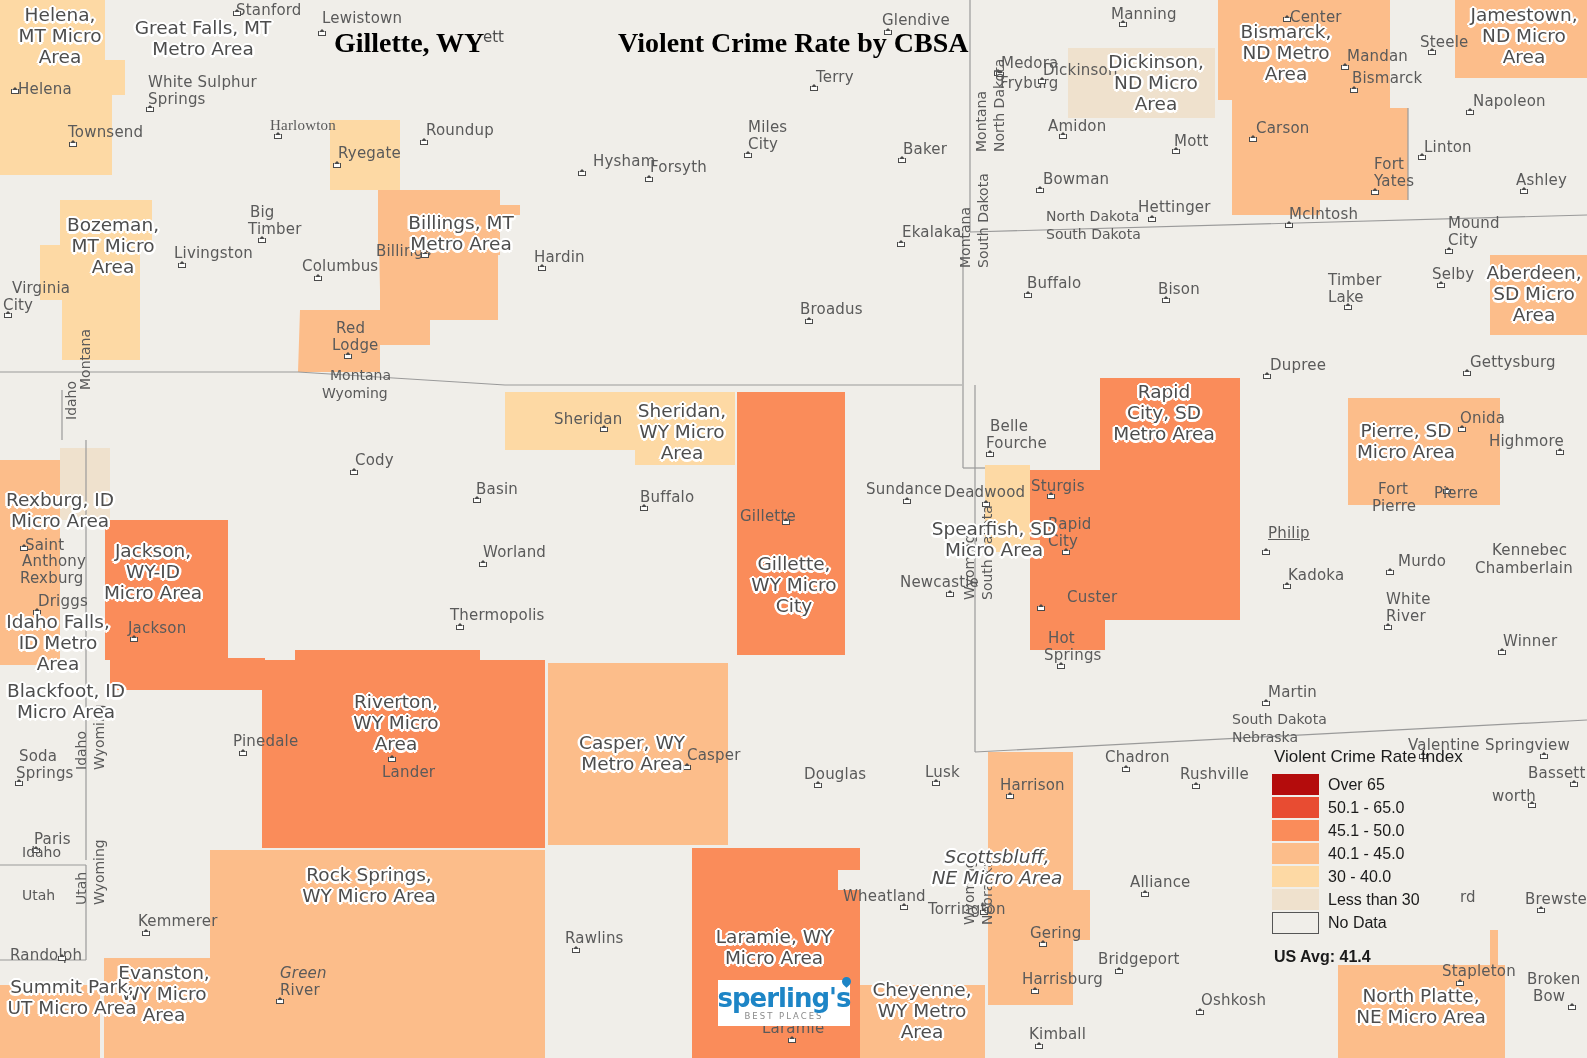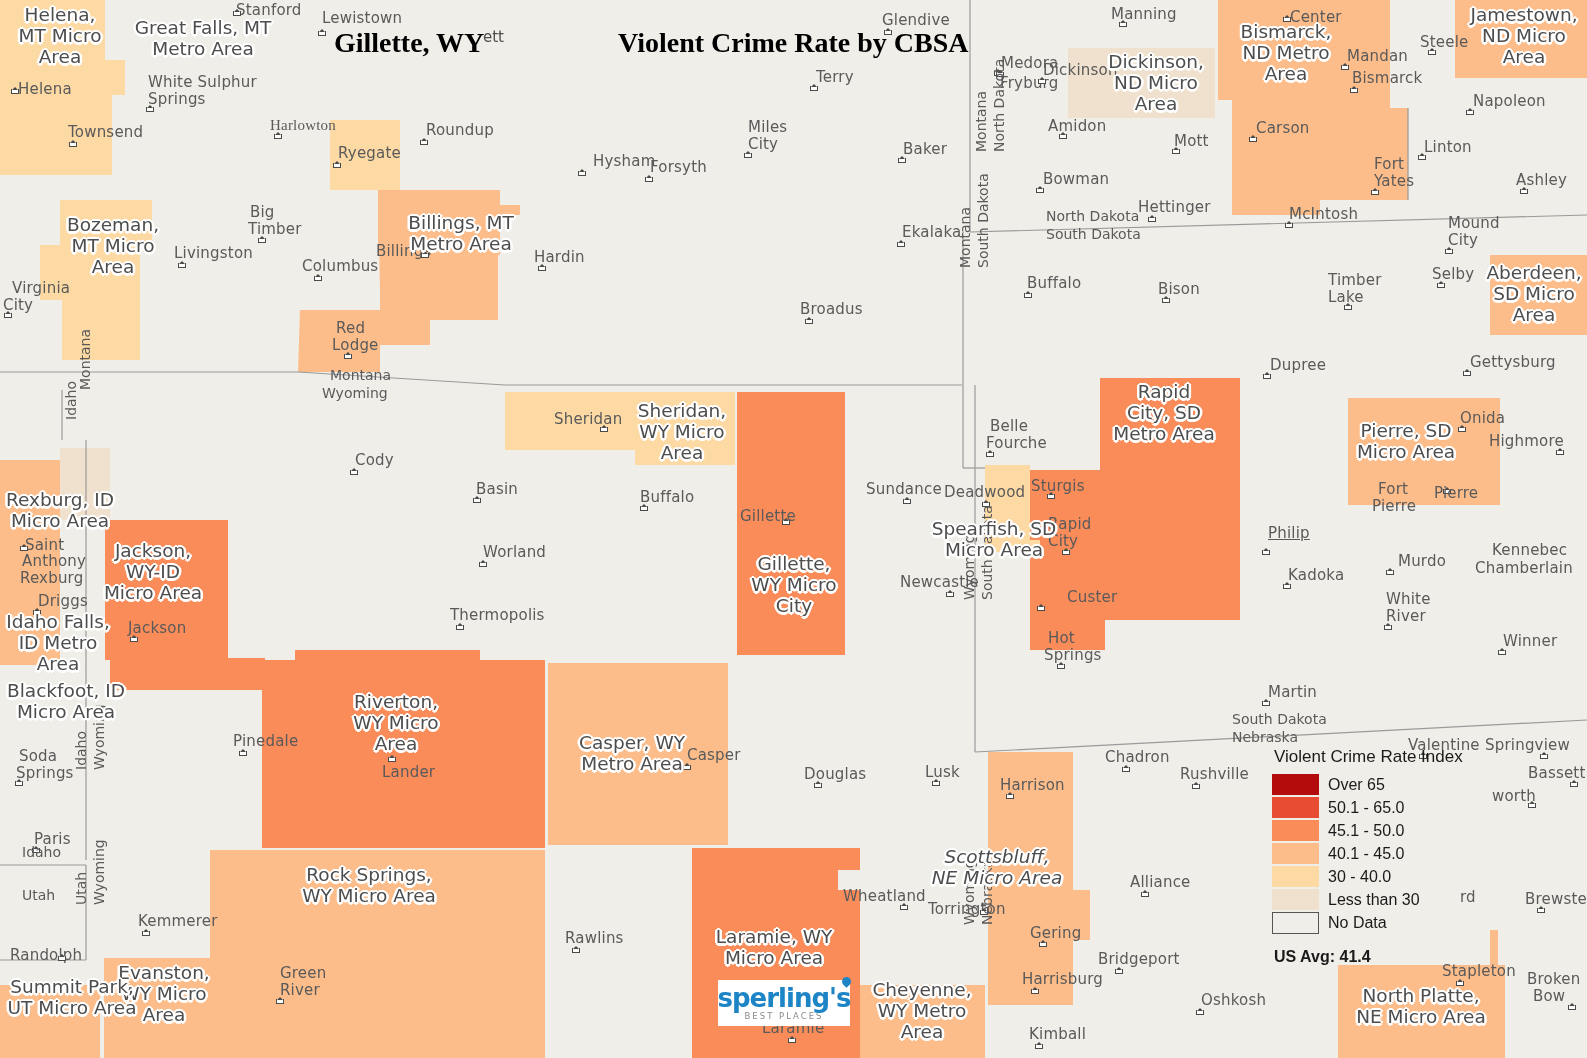--- a/index.html
+++ b/index.html
@@ -431,21 +431,21 @@
       <div class="marker" style="left: 572px; top: 946px;"></div>
       <div class="city" style="left: 1030px; top: 925px;">Gering</div>
       <div class="marker" style="left: 1039px; top: 940px;"></div>
       <div class="city" style="left: 1098px; top: 951px;">Bridgeport</div>
       <div class="marker" style="left: 1115px; top: 967px;"></div>
       <div class="city" style="left: 1525px; top: 891px;">Brewster</div>
       <div class="marker" style="left: 1537px; top: 906px;"></div>
       <div class="city" style="left: 1460px; top: 889px;">rd</div>
       <div class="city" style="left: 10px; top: 947px;">Randolph</div>
       <div class="marker" style="left: 58px; top: 954px;"></div>
-      <div class="city" style="left: 280px; top: 965px;">Green</div>
+      <div class="city" style="left: 280px; top: 965px; font-style: italic;">Green</div>
       <div class="city" style="left: 280px; top: 982px;">River</div>
       <div class="marker" style="left: 276px; top: 997px;"></div>
       <div class="city" style="left: 1022px; top: 971px;">Harrisburg</div>
       <div class="marker" style="left: 1031px; top: 987px;"></div>
       <div class="city" style="left: 1201px; top: 992px;">Oshkosh</div>
       <div class="marker" style="left: 1196px; top: 1008px;"></div>
       <div class="city" style="left: 1442px; top: 963px;">Stapleton</div>
       <div class="marker" style="left: 1456px; top: 979px;"></div>
       <div class="city" style="left: 1527px; top: 971px;">Broken</div>
       <div class="city" style="left: 1533px; top: 988px;">Bow</div>

